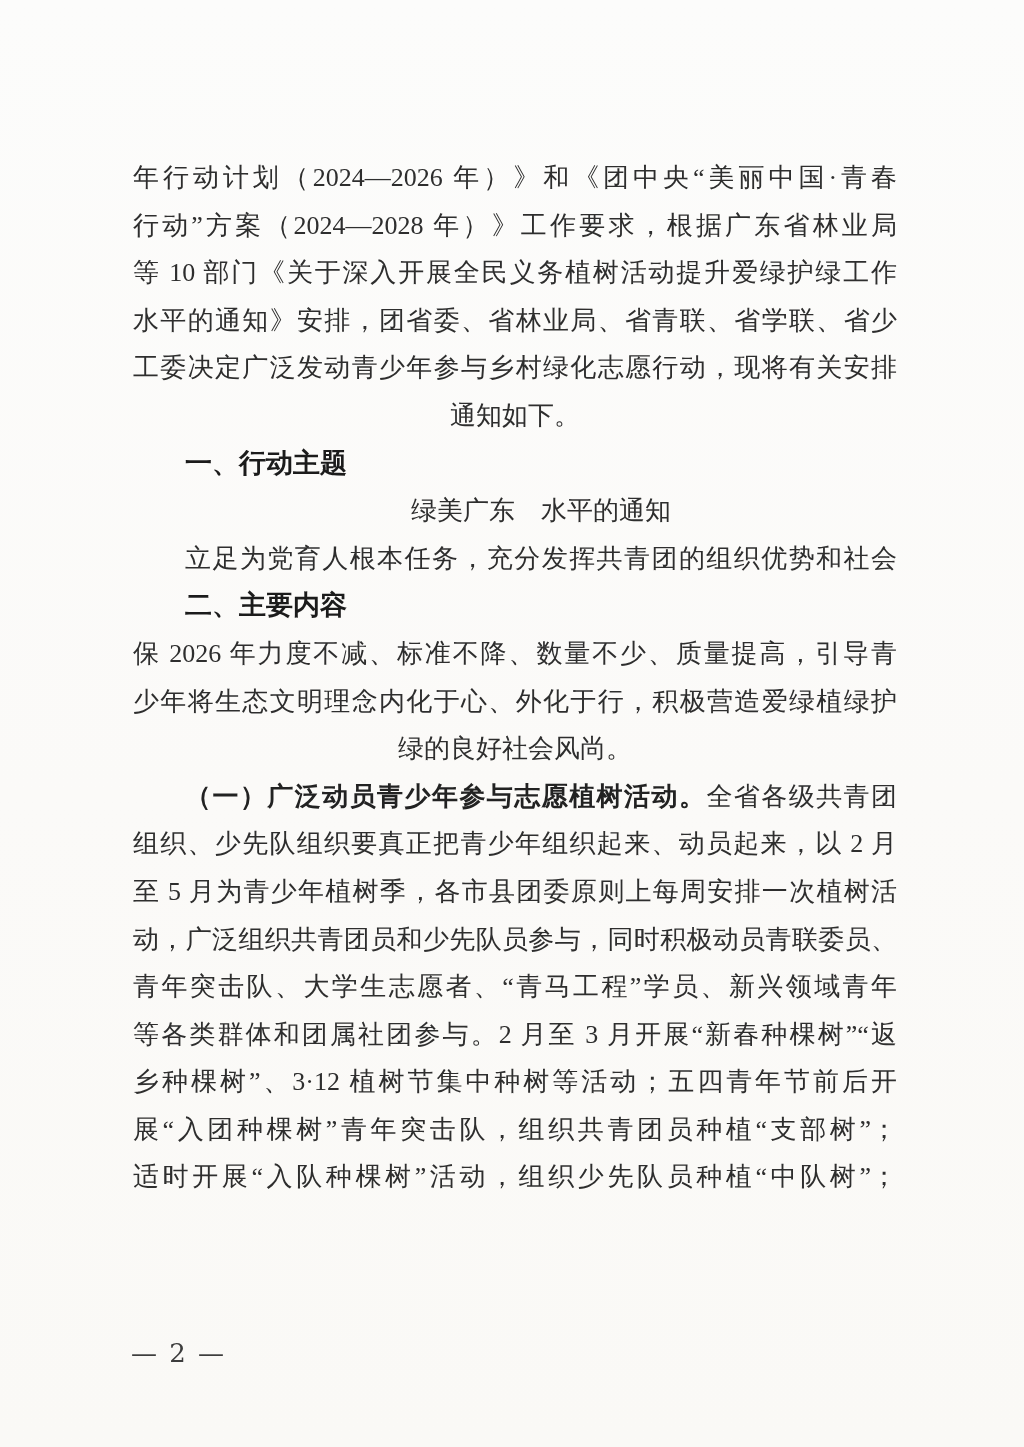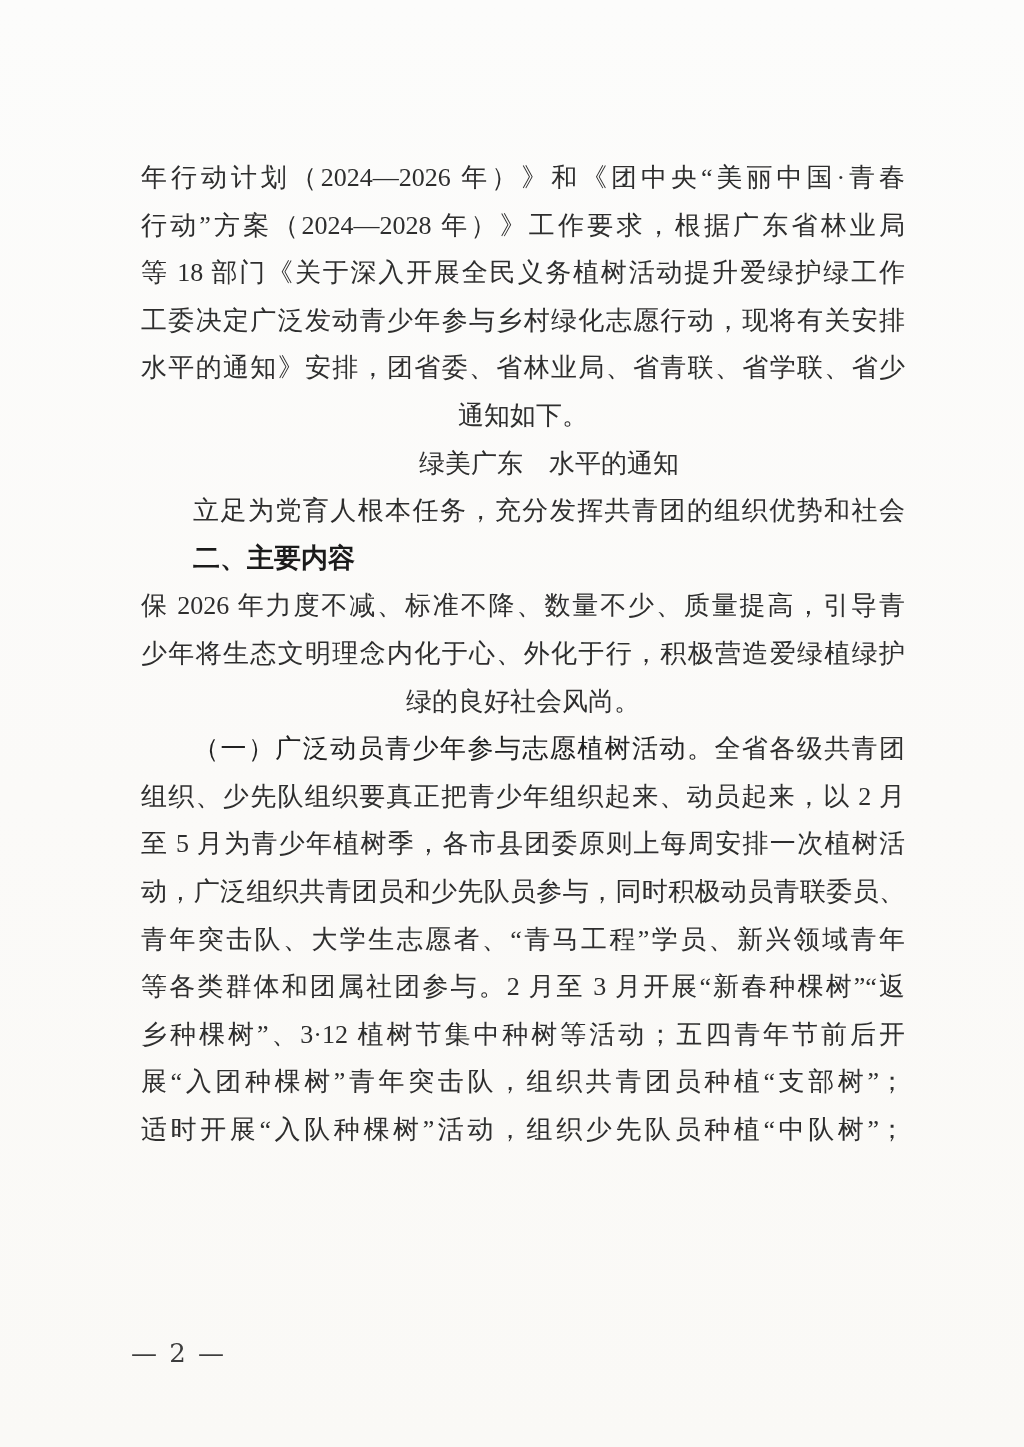--- a/index.html
+++ b/index.html
@@ -11,21 +11,21 @@
   }
   .page {
     position: relative;
     width: 1024px;
     height: 1447px;
     background: linear-gradient(180deg, #fcfcfb 0%, #fbfaf8 55%, #faf9f6 100%);
     overflow: hidden;
   }
   .text-block {
     position: absolute;
-    left: 141px;
+    left: 133px;
     top: 154px;
     width: 764px;
   }
   .line {
     height: 47.6px;
     line-height: 47.6px;
     font-family: "Liberation Serif", "DejaVu Serif", serif;
     font-size: 26px;
     color: #2e2e2e;
     text-align: center;
@@ -42,21 +42,21 @@
   .heading {
     font-family: "Liberation Sans", "DejaVu Sans", sans-serif;
     font-weight: 700;
     font-size: 27px;
     color: #1b1b1b;
     text-align: left;
     text-align-last: auto;
     text-indent: 52px;
   }
   .lead {
-    font-weight: 400;
+    font-weight: 700;
     color: #222222;
     margin-top: 21px;
   }
   .footer {
     position: absolute;
     left: 131px;
     top: 1336px;
     font-family: "DejaVu Serif", "Liberation Serif", serif;
     font-size: 26px;
     line-height: 34px;
@@ -65,25 +65,26 @@
   }
 </style>
 </head>
 <body>
 
 <div class="page">
   <div class="text-block">
 
     <div class="line j">年行动计划（2024—2026 年）》和《团中央“美丽中国·青春</div>
     <div class="line j">行动”方案（2024—2028 年）》工作要求，根据广东省林业局</div>
-    <div class="line j">等 18 部门《关于深入开展全民义务植树活动提升爱绿护绿工作</div>
+    <div class="line j">等 10 部门《关于深入开展全民义务植树活动提升爱绿护绿工作</div>
+    <div class="line j">水平的通知》安排，团省委、省林业局、省青联、省学联、省少</div>
     <div class="line j">工委决定广泛发动青少年参与乡村绿化志愿行动，现将有关安排</div>
-    <div class="line j">水平的通知》安排，团省委、省林业局、省青联、省学联、省少</div>
     <div class="line">通知如下。</div>
 
+    <div class="line heading">一、行动主题</div>
     <div class="line indent">绿美广东　水平的通知</div>
 
     <div class="line j indent">立足为党育人根本任务，充分发挥共青团的组织优势和社会</div>
 
     <div class="line heading">二、主要内容</div>
     <div class="line j">保 2026 年力度不减、标准不降、数量不少、质量提高，引导青</div>
     <div class="line j">少年将生态文明理念内化于心、外化于行，积极营造爱绿植绿护</div>
     <div class="line">绿的良好社会风尚。</div>
 
     <div class="line j indent"><span class="lead">（一）广泛动员青少年参与志愿植树活动。</span><span>全省各级共青团</span></div>

